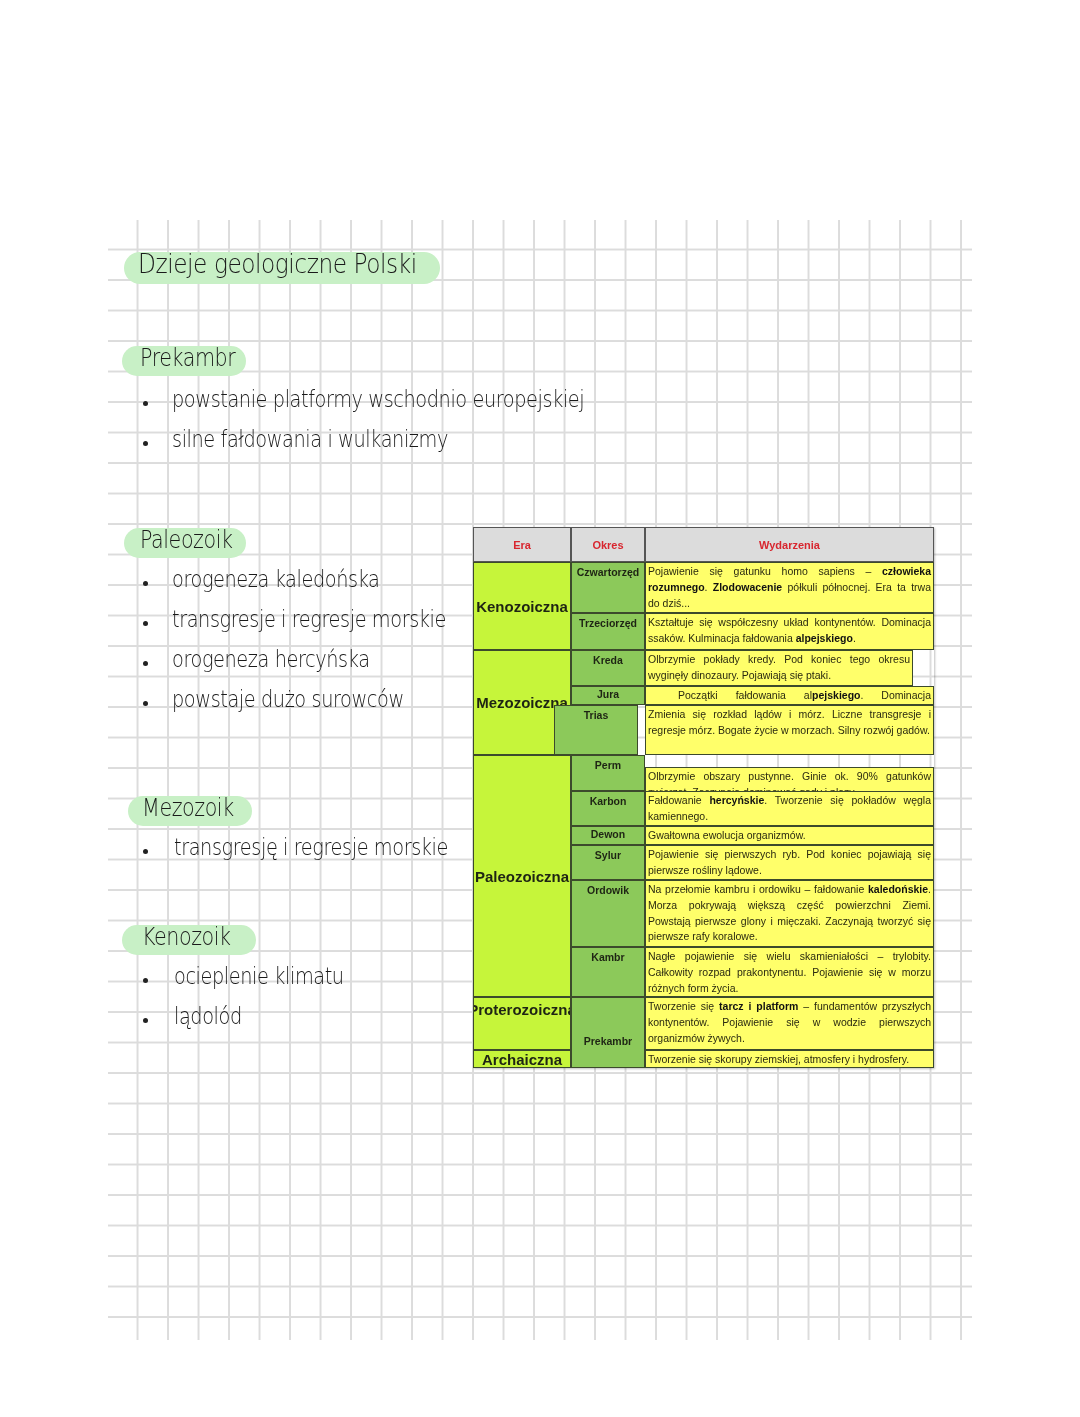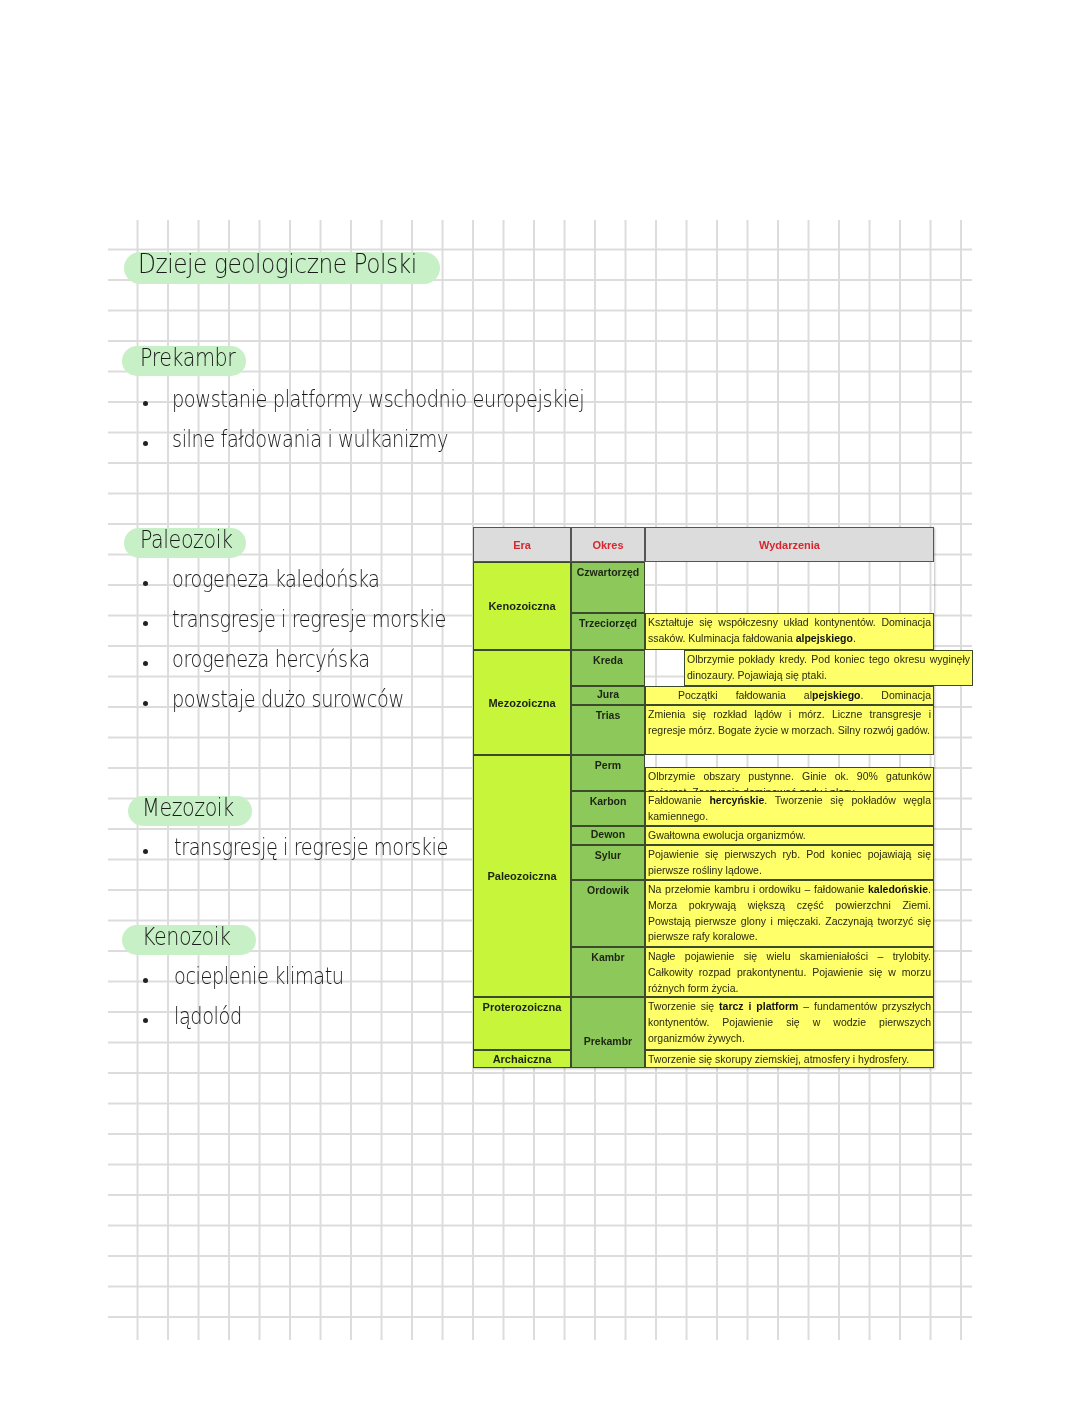--- a/index.html
+++ b/index.html
@@ -16,21 +16,21 @@
   .pill { position:absolute; background:#c8f0c6; border-radius:16px; }
   .title { font-size:27px; transform:scaleX(0.86); transform-origin:left center; }
   .heading { font-size:24px; transform:scaleX(0.86); transform-origin:left center; }
   .bullet-line { font-size:23px; transform:scaleX(0.84); transform-origin:left center; white-space:nowrap; }
   .dot { position:absolute; width:5px; height:5px; border-radius:50%; background:#222; }
 
   
   .geo-table { position:absolute; left:473px; top:527px; width:461px; height:541px; box-shadow:1px 1px 2px rgba(0,0,0,0.25); }
   .cell { position:absolute; box-sizing:border-box; font-family:"Liberation Sans", sans-serif; overflow:hidden; }
   .hdr { background:#dcdcdc; border:1px solid #555; color:#d8262f; font-size:11px; font-weight:bold; display:flex; align-items:center; justify-content:center; }
-  .era { background:#c6f53a; border:1px solid #3c4a2c; font-size:11px; font-weight:bold; color:#1e2414; display:flex; align-items:center; justify-content:center; text-align:center; }
+  .era { background:#c6f53a; border:1px solid #3c4a2c; font-size:15px; font-weight:bold; color:#1e2414; display:flex; align-items:center; justify-content:center; text-align:center; }
   .era.top { align-items:flex-start; padding-top:3px;text-align:center; }
   .okres { background:#8cc95a; border:1px solid #3c4a2c; font-size:10.5px; font-weight:bold; color:#1e2414; text-align:center; padding-top:3px; }
   .okres.bottom { display:flex; align-items:flex-end; justify-content:center; padding-bottom:20px; }
   .event { background:#ffff6a; border:1px solid #3c4a2c; font-size:10.5px; line-height:15.8px; color:#2a2a10; padding:1px 2px 0 2px; text-align:justify; }
   .event b { color:#111; }
 </style>
 </head>
 <body>
 
 <div class="grid"></div>
@@ -77,31 +77,32 @@
   <div class="cell era" style="left:0; top:35px; width:98px; height:88px;">Kenozoiczna</div>
   <div class="cell era" style="left:0; top:123px; width:98px; height:105px;">Mezozoiczna</div>
   <div class="cell era" style="left:0; top:228px; width:98px; height:242px;">Paleozoiczna</div>
   <div class="cell era top" style="left:0; top:470px; width:98px; height:53px;">Proterozoiczna</div>
   <div class="cell era" style="left:0; top:523px; width:98px; height:18px;">Archaiczna</div>
 
   <div class="cell okres" style="left:98px; top:35px; width:74px; height:51px;">Czwartorzęd</div>
   <div class="cell okres" style="left:98px; top:86px; width:74px; height:37px;">Trzeciorzęd</div>
   <div class="cell okres" style="left:98px; top:123px; width:74px; height:36px;">Kreda</div>
   <div class="cell okres" style="left:98px; top:159px; width:74px; height:19px; padding-top:1px;">Jura</div>
-  <div class="cell okres" style="left:98px; top:178px; width:74px; height:50px;">Trias</div>
+  <div class="cell okres" style="left:81px; top:178px; width:84px; height:50px;">Trias</div>
   <div class="cell okres" style="left:98px; top:228px; width:74px; height:36px;">Perm</div>
   <div class="cell okres" style="left:98px; top:264px; width:74px; height:35px;">Karbon</div>
   <div class="cell okres" style="left:98px; top:299px; width:74px; height:19px; padding-top:1px;">Dewon</div>
   <div class="cell okres" style="left:98px; top:318px; width:74px; height:35px;">Sylur</div>
   <div class="cell okres" style="left:98px; top:353px; width:74px; height:67px;">Ordowik</div>
   <div class="cell okres" style="left:98px; top:420px; width:74px; height:50px;">Kambr</div>
   <div class="cell okres bottom" style="left:98px; top:470px; width:74px; height:71px;">Prekambr</div>
 
+  <div class="cell event" style="left:172px; top:35px; width:289px; height:51px;"><span>Pojawienie się gatunku homo sapiens – </span><b>człowieka rozumnego</b><span>. </span><b>Zlodowacenie</b><span> półkuli północnej. Era ta trwa do dziś...</span></div>
   <div class="cell event" style="left:172px; top:86px; width:289px; height:37px;"><span>Kształtuje się współczesny układ kontynentów. Dominacja ssaków. Kulminacja fałdowania </span><b>alpejskiego</b><span>.</span></div>
-  <div class="cell event" style="left:172px; top:123px; width:289px; height:36px;margin-left:39px;"><span>Olbrzymie pokłady kredy. Pod koniec tego okresu wyginęły dinozaury. Pojawiają się ptaki.</span></div>
+  <div class="cell event" style="left:172px; top:123px; width:268px; height:36px;"><span>Olbrzymie pokłady kredy. Pod koniec tego okresu wyginęły dinozaury. Pojawiają się ptaki.</span></div>
   <div class="cell event" style="left:172px; top:159px; width:289px; height:19px;padding-left:32px;"><span>Początki fałdowania al</span><b>pejskiego</b><span>. Dominacja dinozaurów.</span></div>
   <div class="cell event" style="left:172px; top:178px; width:289px; height:50px;"><span>Zmienia się rozkład lądów i mórz. Liczne transgresje i regresje mórz. Bogate życie w morzach. Silny rozwój gadów.</span></div>
   <div class="cell event" style="left:172px; top:228px; width:289px; height:36px;margin-top:12px;"><span>Olbrzymie obszary pustynne. Ginie ok. 90% gatunków zwierząt. Zaczynają dominować gady i płazy.</span></div>
   <div class="cell event" style="left:172px; top:264px; width:289px; height:35px;"><span>Fałdowanie </span><b>hercyńskie</b><span>. Tworzenie się pokładów węgla kamiennego.</span></div>
   <div class="cell event" style="left:172px; top:299px; width:289px; height:19px;"><span>Gwałtowna ewolucja organizmów.</span></div>
   <div class="cell event" style="left:172px; top:318px; width:289px; height:35px;"><span>Pojawienie się pierwszych ryb. Pod koniec pojawiają się pierwsze rośliny lądowe.</span></div>
   <div class="cell event" style="left:172px; top:353px; width:289px; height:67px;"><span>Na przełomie kambru i ordowiku – fałdowanie </span><b>kaledońskie</b><span>. Morza pokrywają większą część powierzchni Ziemi. Powstają pierwsze glony i mięczaki. Zaczynają tworzyć się pierwsze rafy koralowe.</span></div>
   <div class="cell event" style="left:172px; top:470px; width:289px; height:53px;"><span>Tworzenie się </span><b>tarcz i platform</b><span> – fundamentów przyszłych kontynentów. Pojawienie się w wodzie pierwszych organizmów żywych.</span></div>
   <div class="cell event" style="left:172px; top:420px; width:289px; height:50px;"><span>Nagłe pojawienie się wielu skamieniałości – trylobity. Całkowity rozpad prakontynentu. Pojawienie się w morzu różnych form życia.</span></div>
   <div class="cell event" style="left:172px; top:523px; width:289px; height:18px;"><span>Tworzenie się skorupy ziemskiej, atmosfery i hydrosfery.</span></div>

